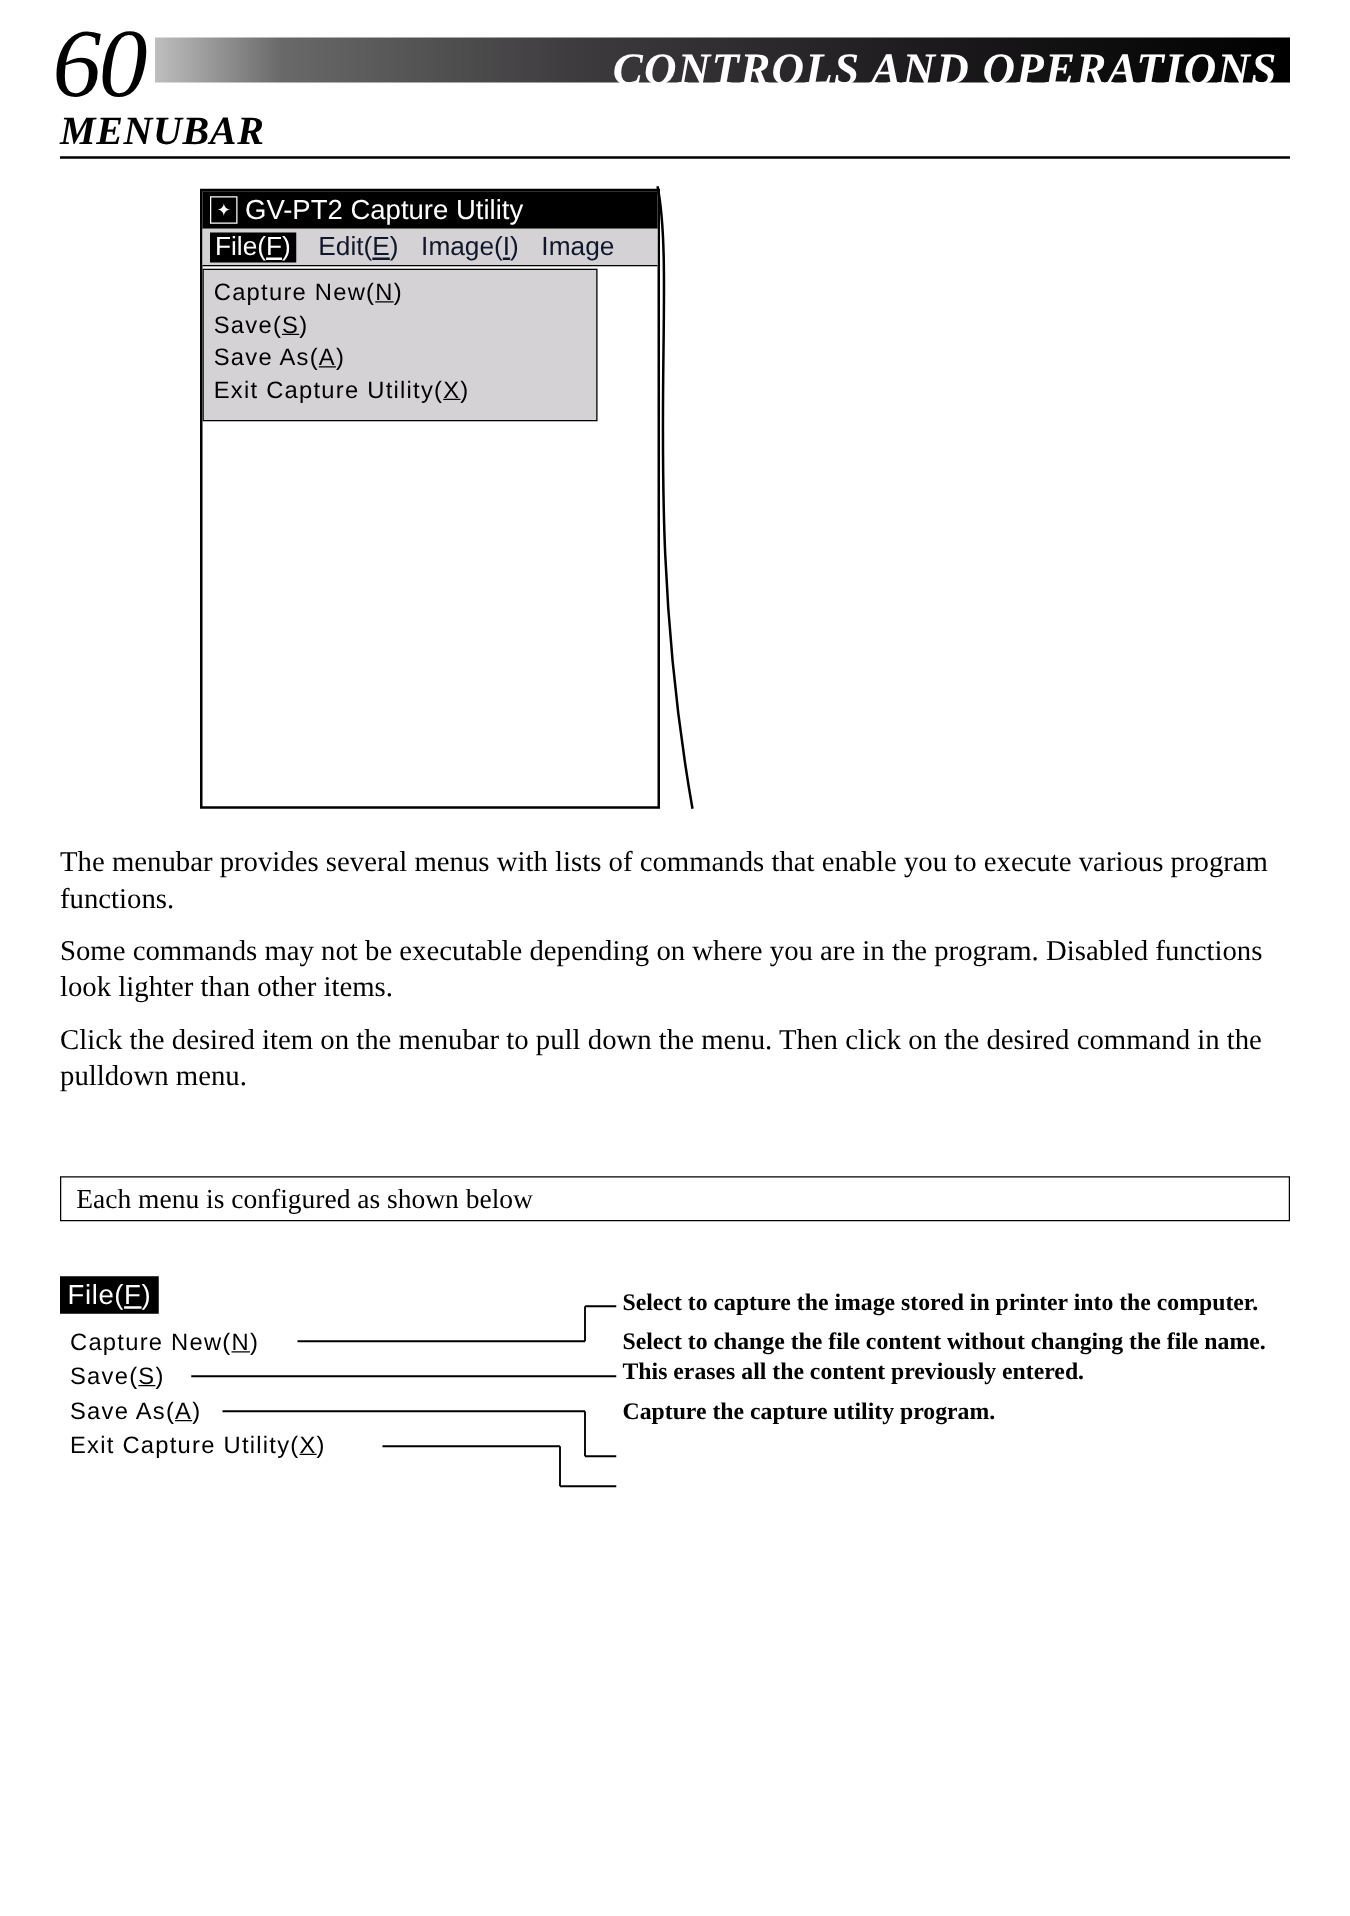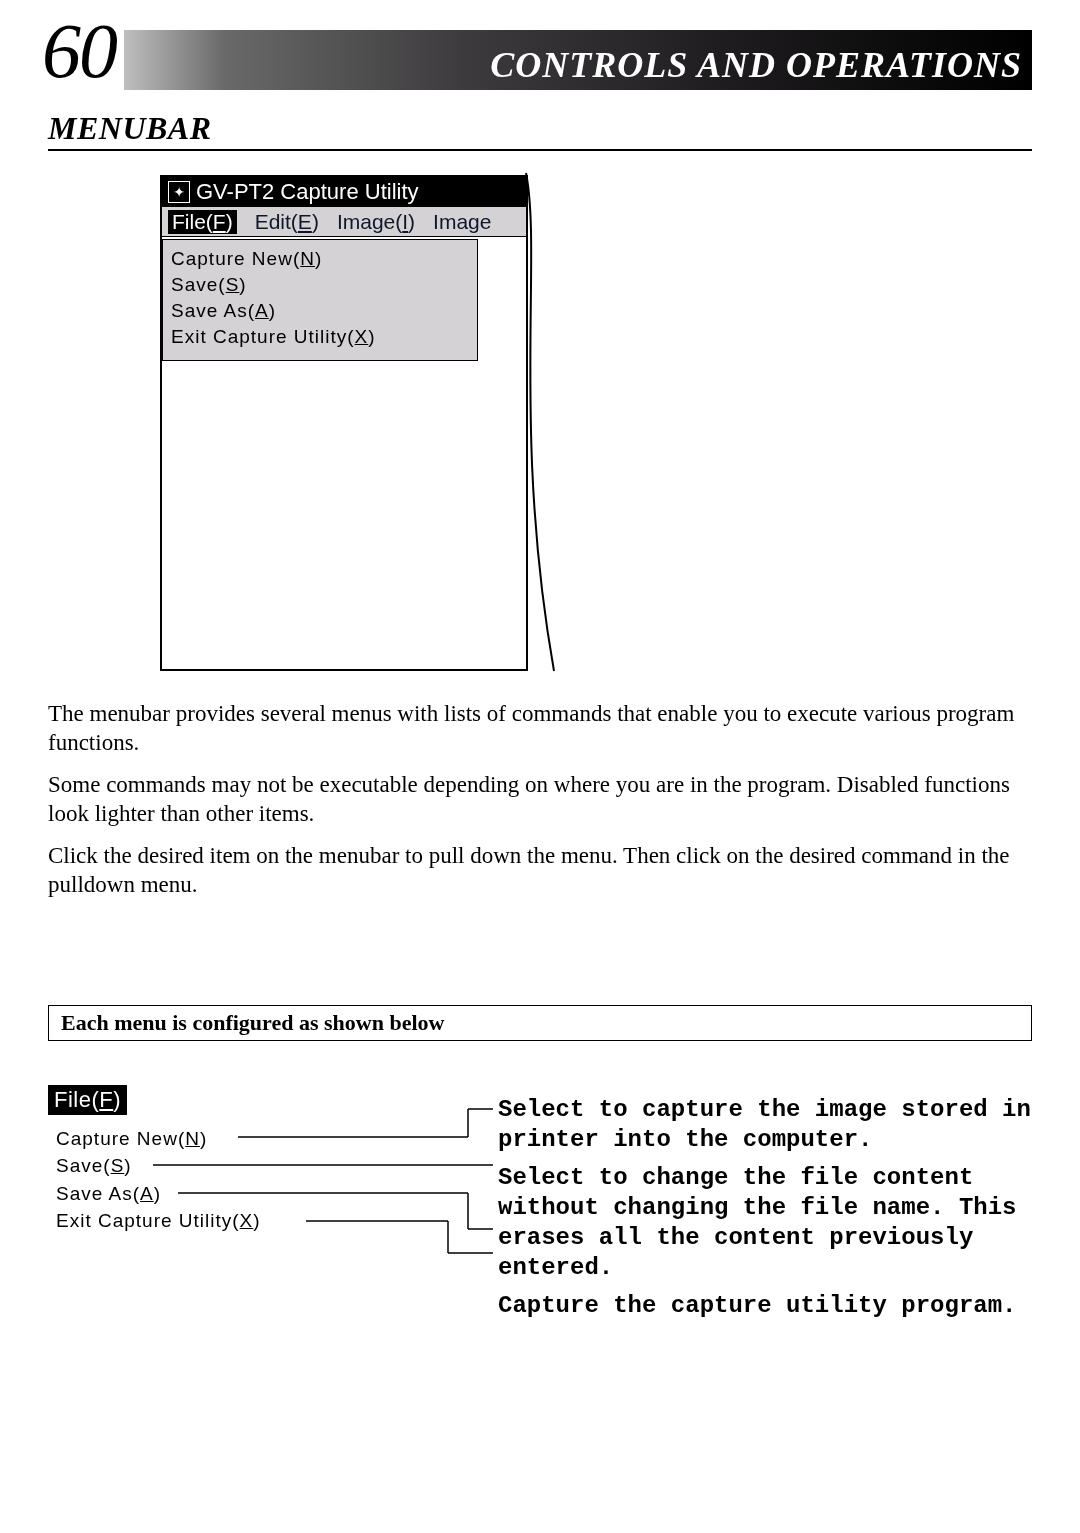--- a/index.html
+++ b/index.html
@@ -13,41 +13,41 @@
   }
   .page{
     position:absolute;
     left:48px;
     top:30px;
     width:984px;
   }
   
   .header-band{
     position:relative;
-    height:60px;
+    height:36px;
     background:linear-gradient(90deg,#fff 0%,#696969 18%,#3d3b3d 42%,#1d1b1d 70%,#000 100%);
   }
   .page-number{
     position:absolute;
     left:-6px;
     top:-18px;
     font-family:Georgia,"Times New Roman",serif;
     font-style:italic;
     font-size:78px;
     font-weight:500;
     color:#000;
     background:#fff;
     padding:0 8px 0 0;
     line-height:1;
     letter-spacing:-2px;
   }
   .header-title{
     position:absolute;
     right:10px;
-    top:14px;
+    top:4px;
     color:#fff;
     font-family:Georgia,"Times New Roman",serif;
     font-style:italic;
     font-weight:700;
     font-size:36px;
     letter-spacing:1px;
   }
   .section-title{
     font-family:Georgia,"Times New Roman",serif;
     font-style:italic;
@@ -132,23 +132,23 @@
   }
   
   .body-text{
     margin-top:28px;
     font-size:23px;
     line-height:1.28;
   }
   .body-text p{margin:0 0 12px 0;}
   
   .config-box{
-    margin-top:105px;
+    margin-top:65px;
     border:1.5px solid #000;
-    font-weight:700;
+    font-weight:400;
     font-size:22px;
     padding:4px 12px;
     font-family:"Times New Roman",Times,serif;
   }
   
   .file-diagram{
     position:relative;
     margin-top:44px;
     height:180px;
     font-family:Arial,Helvetica,sans-serif;
@@ -169,23 +169,23 @@
     top:40px;
     letter-spacing:1px;
     font-size:19px;
     line-height:1.45;
   }
   .file-items .hot{text-decoration:underline;}
   .descs{
     position:absolute;
     left:450px;
     top:10px;
-    font-family:Liberation Mono, monospace;
+    font-family:Liberation Serif, serif;
     font-weight:700;
-    font-size:24px;
+    font-size:19px;
     line-height:1.25;
     width:534px;
   }
   .descs div{margin-bottom:8px;}
   .diagram-svg{
     position:absolute;
     left:0;top:0;
   }
 </style>
 </head>

